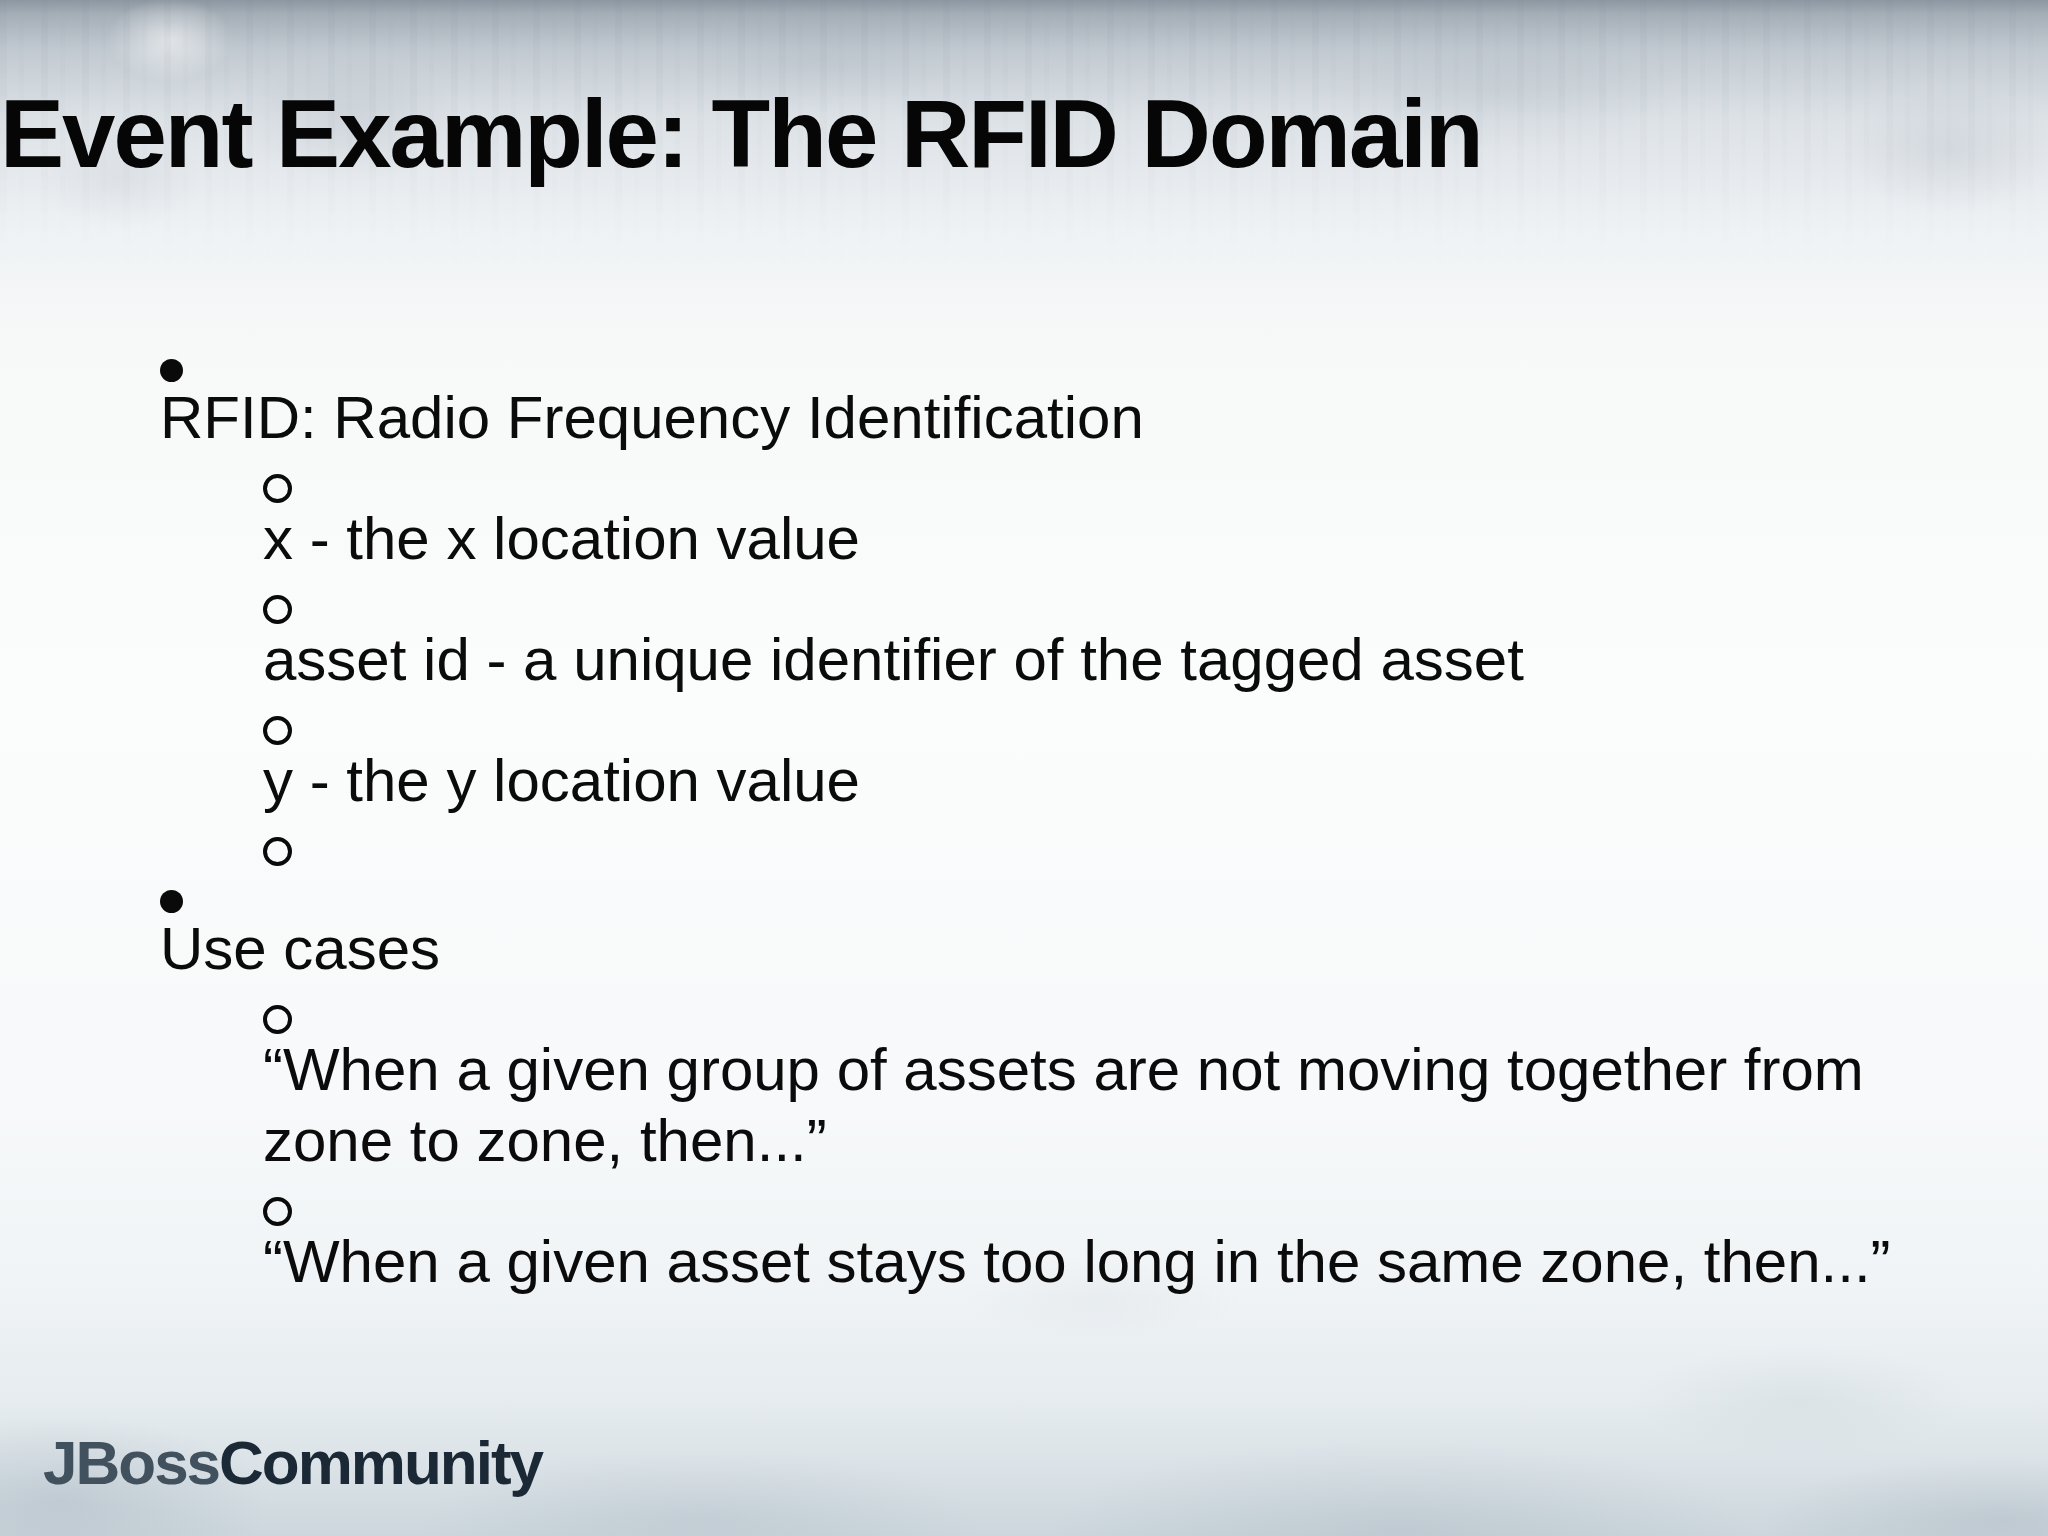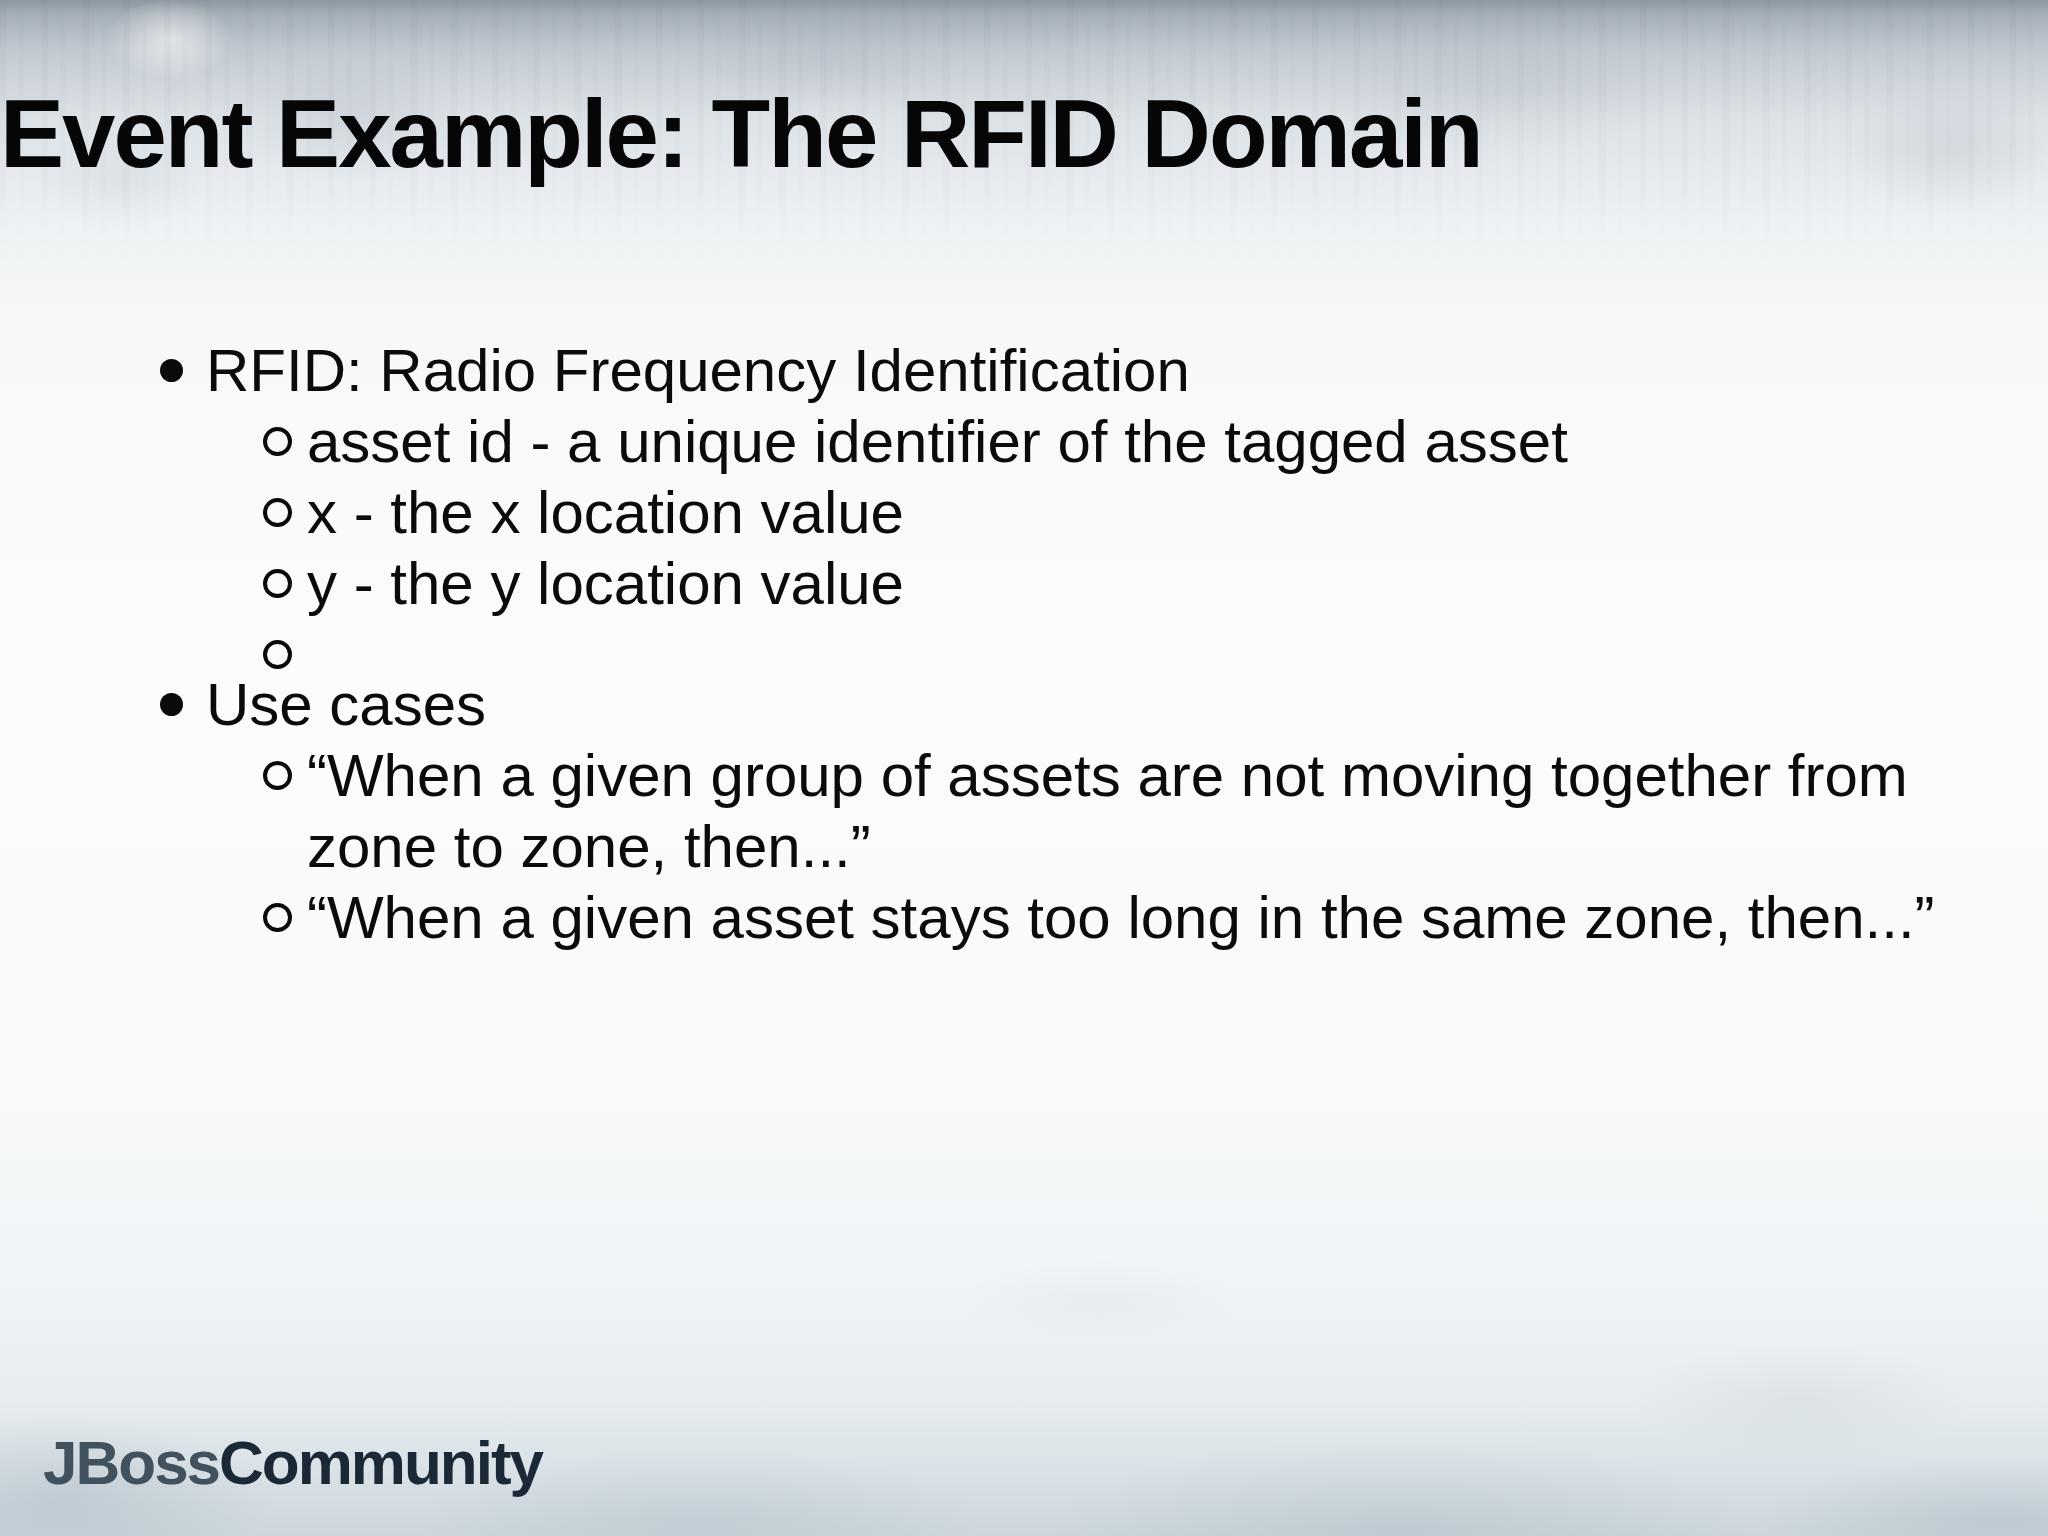--- a/index.html
+++ b/index.html
@@ -72,21 +72,21 @@
   }
   .content {
     position: absolute;
     top: 335px;
     left: 160px;
     right: 20px;
     font-size: 60px;
     line-height: 71px;
     color: #0b0b0b;
   }
-  .row { display: flex; align-items: flex-start; }
+  .row { display: flex; align-items: flex-start; flex-direction: column; }
   .row .b1 {
     flex: none;
     width: 23px; height: 23px;
     border-radius: 50%;
     background: #0a0a0a;
     margin: 24px 23px 0 0;
   }
   .row.lvl2 { margin-left: 103px; }
   .row .b2 {
     flex: none;
@@ -123,26 +123,26 @@
   <div class="content">
 
     <div class="row lvl1">
       <span class="b1"></span>
       <div class="txt">RFID: Radio Frequency Identification</div>
     </div>
 
 
     <div class="row lvl2">
       <span class="b2"></span>
-      <div class="txt">asset id - a unique identifier of the tagged asset</div>
+      <div class="txt">x - the x location value</div>
     </div>
 
     <div class="row lvl2">
       <span class="b2"></span>
-      <div class="txt">x - the x location value</div>
+      <div class="txt">asset id - a unique identifier of the tagged asset</div>
     </div>
 
     <div class="row lvl2">
       <span class="b2"></span>
       <div class="txt">y - the y location value</div>
     </div>
 
     <div class="row lvl2">
       <span class="b2"></span>
     </div>

